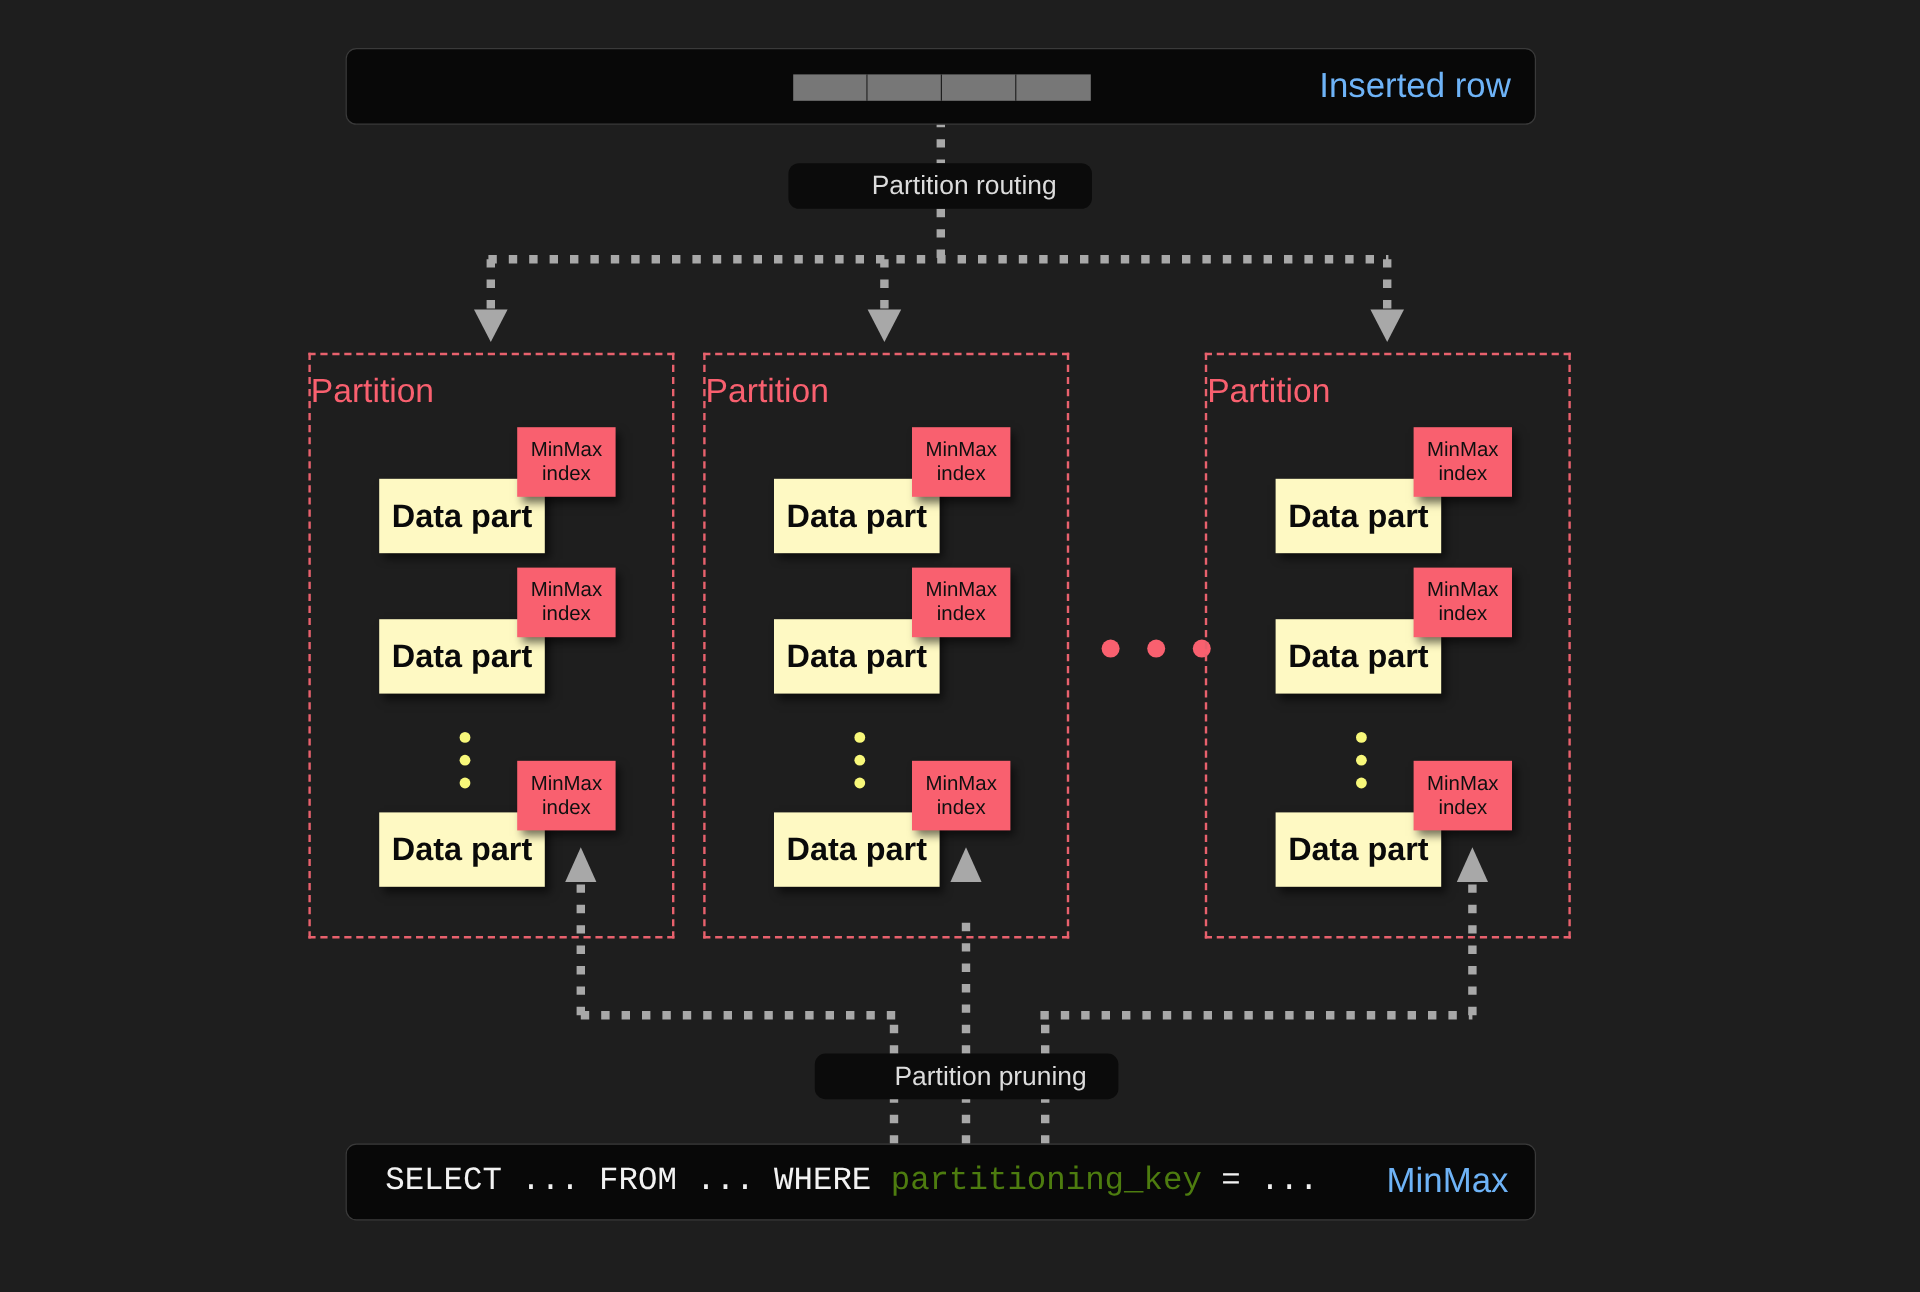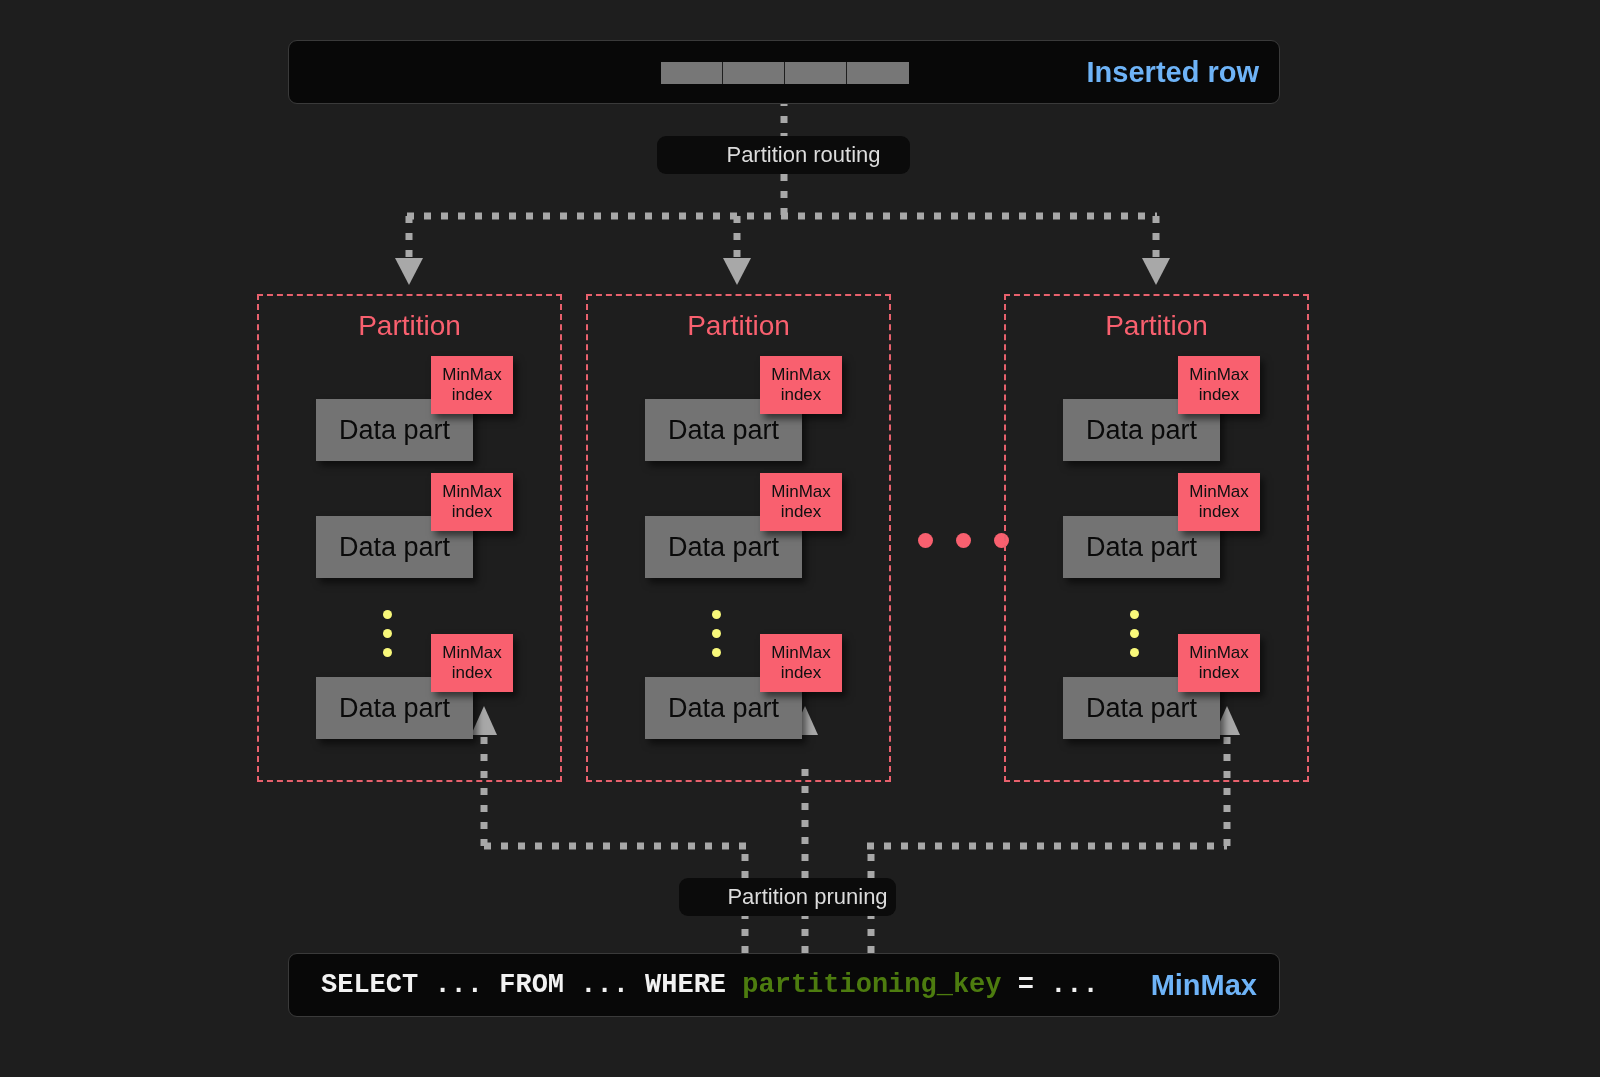--- a/index.html
+++ b/index.html
@@ -27,21 +27,20 @@
     pointer-events: none;
   }
 
   
   .bar {
     position: absolute;
     background: #080808;
     border: 1px solid #3a3a3a;
     border-radius: 9px;
     box-sizing: border-box;
-    font-weight: bold;
   }
   #inserted-row-bar {
     left: 288px;
     top: 40px;
     width: 992px;
     height: 64px;
   }
   #inserted-row-label {
     position: absolute;
     right: 20px;
@@ -82,21 +81,21 @@
   }
   #partition-routing-chip {
     left: 657px;
     top: 136px;
     width: 253px;
     height: 38px;
   }
   #partition-pruning-chip {
     left: 679px;
     top: 878px;
-    width: 217px;
+    width: 253px;
     height: 38px;
   }
 
   
   .partition {
     position: absolute;
     border: 2px dashed #e8616d;
     box-sizing: border-box;
     top: 294px;
     width: 305px;
@@ -104,45 +103,46 @@
   }
   #partition-1 { left: 257px; }
   #partition-2 { left: 586px; }
   #partition-3 { left: 1004px; }
 
   .partition-title {
     position: absolute;
     top: 14px;
     left: 0;
     right: 0;
-    text-align: center;
+    text-align: left;
     color: #f9606f;
     font-size: 28px;
   }
 
   
   .part-group {
     position: absolute;
     width: 240px;
     height: 105px;
   }
   .data-part {
     position: absolute;
     left: 0;
     top: 43px;
-    width: 157px;
+    width: 138px;
     height: 62px;
-    background: #737373;
+    background: #fef9c3;
     color: #0a0a0a;
     font-size: 27px;
     display: flex;
     align-items: center;
     justify-content: center;
     box-shadow: 4px 5px 7px rgba(0,0,0,0.55);
     box-sizing: border-box;
+    font-weight: bold;
   }
   .minmax-index {
     position: absolute;
     left: 115px;
     top: 0;
     width: 82px;
     height: 58px;
     background: #f9606f;
     color: #101010;
     font-size: 17px;

